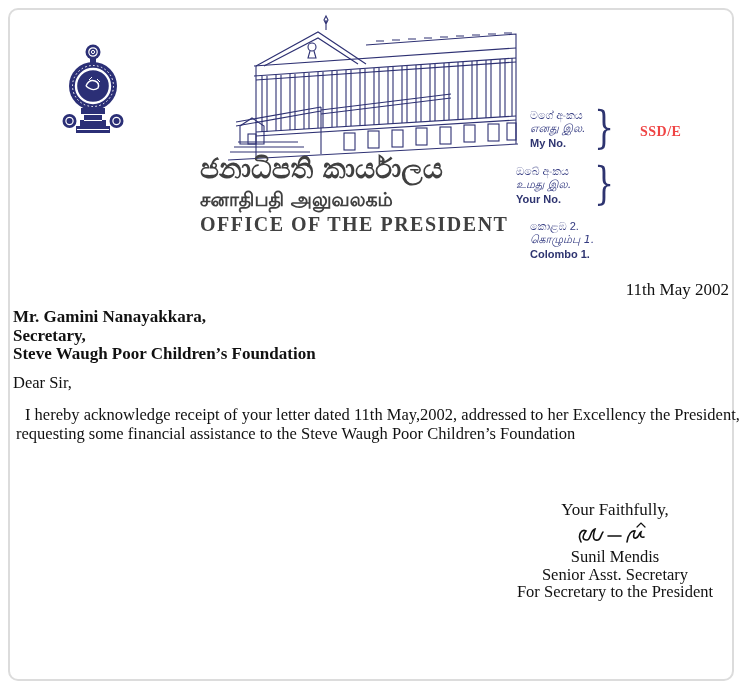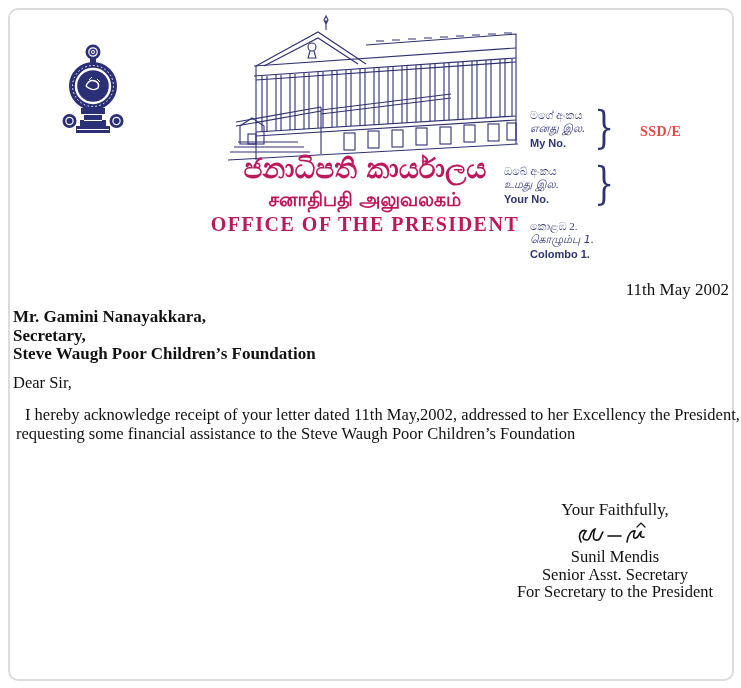--- a/index.html
+++ b/index.html
@@ -7,28 +7,28 @@
     position:relative; width:741px; height:688px; background:#ffffff;
     font-family:"Liberation Serif", serif; color:#111; overflow:hidden;
   }
   .card {
     position:absolute; left:8px; top:8px; width:722px; height:669px;
     border:2px solid #dcdcdc; border-radius:10px; background:#fff;
   }
   .abs { position:absolute; }
 
   
-  .lh-titles { position:absolute; left:200px; top:150px; width:330px; text-align:center; color:#be185d; }
+  .lh-titles { position:absolute; left:200px; top:150px; width:330px; text-align:left; color:#404040; }
   .lh-si { font-size:28px; font-weight:bold; line-height:37px; font-family:"DejaVu Sans", sans-serif; }
   .lh-ta { font-size:19px; font-weight:bold; line-height:25px; font-family:"DejaVu Sans", sans-serif; }
   .lh-en { font-size:20px; font-weight:bold; letter-spacing:1.5px; line-height:25px; font-family:"Liberation Serif", serif; }
 
   
   .ref-group { position:absolute; color:#333a80; font-family:"Liberation Sans", sans-serif; font-size:11px; line-height:14px; }
-  .ref-group .rg-si { font-family:Liberation Serif, serif; }
+  .ref-group .rg-si { font-family:Liberation Sans, sans-serif; }
   .ref-group .rg-ta { font-style:italic; font-family:"DejaVu Sans", sans-serif; }
   .ref-group .rg-en { font-weight:bold; color:#2e3470; }
   .brace { position:absolute; color:#2e3470; font-family:"DejaVu Serif", serif; font-size:44px; font-weight:300; transform:scaleX(0.72); transform-origin:left top; line-height:48px; }
   .ref-value { position:absolute; color:#ef4444; font-weight:bold; font-size:14px; letter-spacing:0.5px; font-family:"Liberation Serif", serif; }
 
   .date-line { position:absolute; top:280px; right:12px; font-size:17px;margin-left:23px; }
 
   .recipient { position:absolute; left:13px; top:308px; font-weight:bold; font-size:17px; line-height:18.5px; }
   .salutation { position:absolute; left:13px; top:373px; font-size:16.5px; }
   .body-par { position:absolute; left:10px; top:406px; width:726px; font-size:16.5px; line-height:18.5px; text-indent:9px; margin:0;padding-left:6px; }
@@ -108,21 +108,21 @@
   </div>
 
   <div class="ref-group" style="left:530px; top:108px;">
     <div class="rg-si">මගේ අංකය</div>
     <div class="rg-ta">எனது இல.</div>
     <div class="rg-en">My No.</div>
   </div>
   <div class="brace" style="left:594px; top:104px;">}</div>
   <div class="ref-value" style="left:640px; top:124px;">SSD/E</div>
 
-  <div class="ref-group" style="left:504px; top:164px;">
+  <div class="ref-group" style="left:516px; top:164px;">
     <div class="rg-si">ඔබේ අංකය</div>
     <div class="rg-ta">உமது இல.</div>
     <div class="rg-en">Your No.</div>
   </div>
   <div class="brace" style="left:594px; top:160px;">}</div>
 
   <div class="ref-group" style="left:530px; top:219px;">
     <div class="rg-si">කොළඹ 2.</div>
     <div class="rg-ta">கொழும்பு 1.</div>
     <div class="rg-en">Colombo 1.</div>

